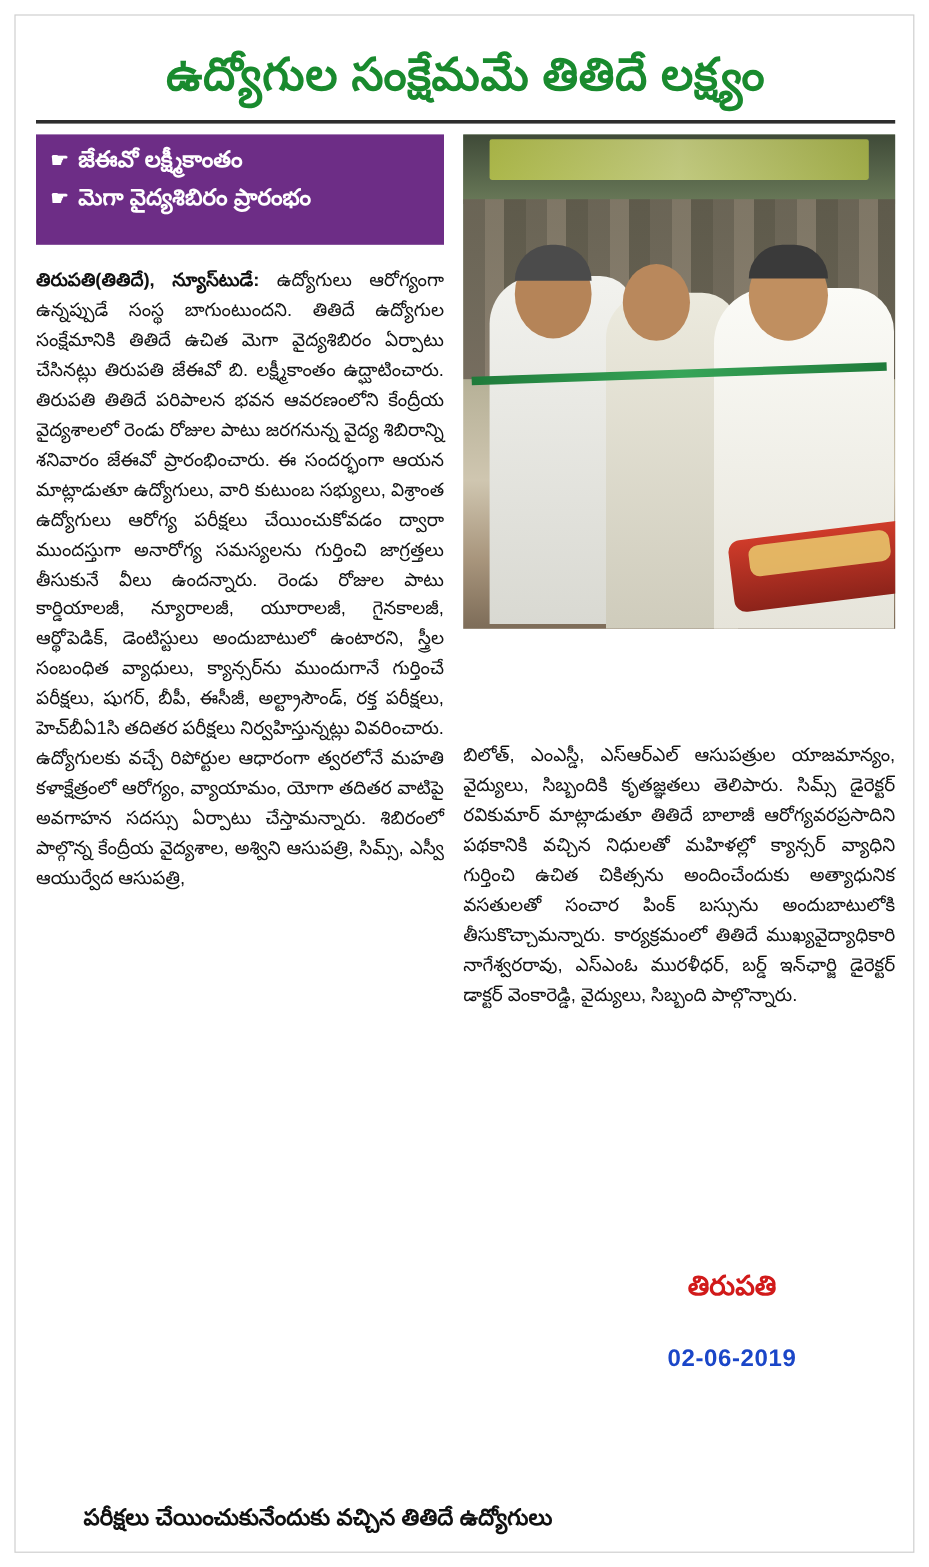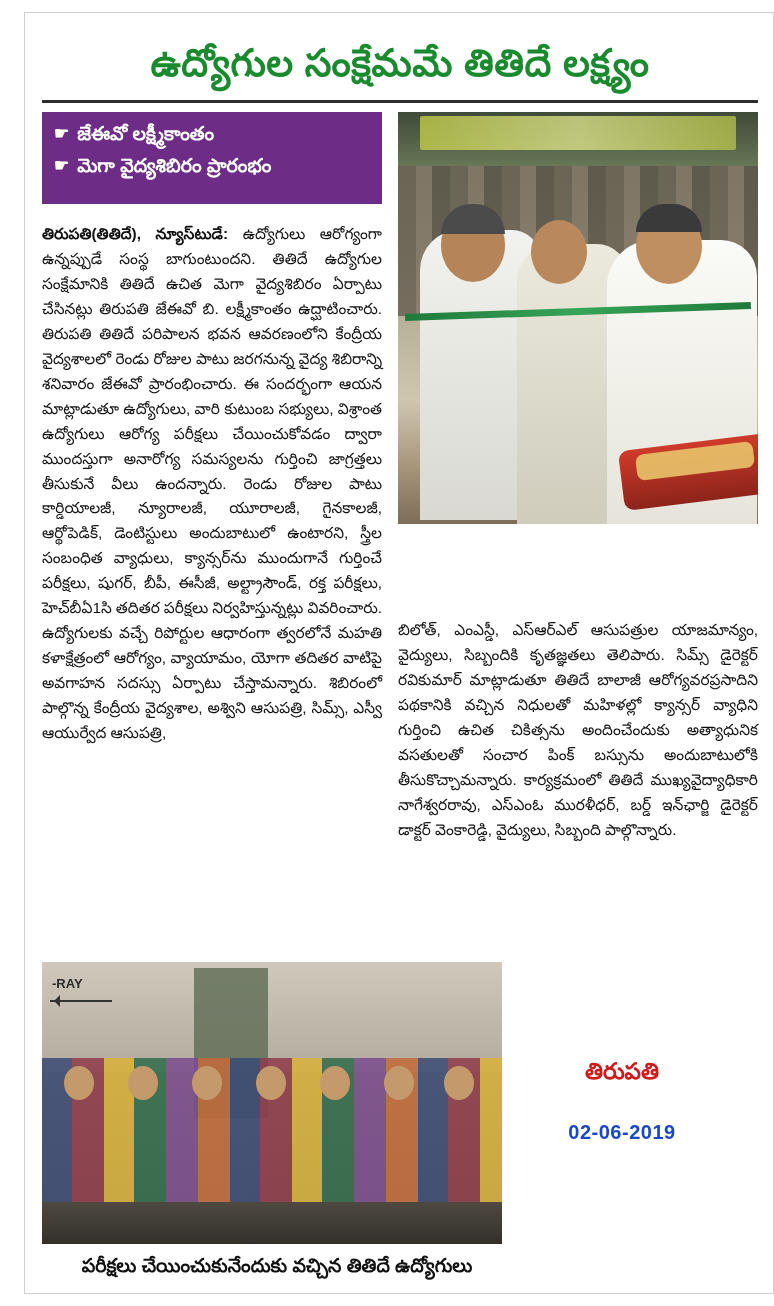--- a/index.html
+++ b/index.html
@@ -5,21 +5,21 @@
   html,body{margin:0;padding:0;}
   body{
     width:774px;height:1306px;
     background:#ffffff;
     font-family:"Liberation Sans", sans-serif;
     color:#111;
     position:relative;
     overflow:hidden;
   }
   .page{
-    position:absolute;left:12px;top:0;width:686px;height:1306px;
+    position:absolute;left:0;top:0;width:686px;height:1306px;
     background:#fff;
     padding-left:38px;
   }
   
   .headline{
     position:absolute;left:30px;top:30px;width:716px;height:68px;
     display:flex;align-items:center;justify-content:center;
     color:#198a2e;
     font-weight:bold;
     font-size:38px;
@@ -245,34 +245,19 @@
     <div class="tray-inner"></div>
   </div>
 
 
   <div class="col col-left">
     <span class="lead">తిరుపతి(తితిదే), న్యూస్‌టుడే:</span><span> ఉద్యోగులు ఆరోగ్యంగా ఉన్నప్పుడే సంస్థ బాగుంటుందని. తితిదే ఉద్యోగుల సంక్షేమానికి తితిదే ఉచిత మెగా వైద్యశిబిరం ఏర్పాటు చేసినట్లు తిరుపతి జేఈవో బి. లక్ష్మీకాంతం ఉద్ఘాటించారు. తిరుపతి తితిదే పరిపాలన భవన ఆవరణంలోని కేంద్రీయ వైద్యశాలలో రెండు రోజుల పాటు జరగనున్న వైద్య శిబిరాన్ని శనివారం జేఈవో ప్రారంభించారు. ఈ సందర్భంగా ఆయన మాట్లాడుతూ ఉద్యోగులు, వారి కుటుంబ సభ్యులు, విశ్రాంత ఉద్యోగులు ఆరోగ్య పరీక్షలు చేయించుకోవడం ద్వారా ముందస్తుగా అనారోగ్య సమస్యలను గుర్తించి జాగ్రత్తలు తీసుకునే వీలు ఉందన్నారు. రెండు రోజుల పాటు కార్డియాలజీ, న్యూరాలజీ, యూరాలజీ, గైనకాలజీ, ఆర్థోపెడిక్, డెంటిస్టులు అందుబాటులో ఉంటారని, స్త్రీల సంబంధిత వ్యాధులు, క్యాన్సర్‌ను ముందుగానే గుర్తించే పరీక్షలు, షుగర్, బీపీ, ఈసీజీ, అల్ట్రాసౌండ్, రక్త పరీక్షలు, హెచ్‌బీఏ1సి తదితర పరీక్షలు నిర్వహిస్తున్నట్లు వివరించారు. ఉద్యోగులకు వచ్చే రిపోర్టుల ఆధారంగా త్వరలోనే మహతి కళాక్షేత్రంలో ఆరోగ్యం, వ్యాయామం, యోగా తదితర వాటిపై అవగాహన సదస్సు ఏర్పాటు చేస్తామన్నారు. శిబిరంలో పాల్గొన్న కేంద్రీయ వైద్యశాల, అశ్విని ఆసుపత్రి, సిమ్స్, ఎస్వీ ఆయుర్వేద ఆసుపత్రి,</span>
   </div>
 
   <div class="col col-right">బిలోత్, ఎంఎస్డీ, ఎస్ఆర్ఎల్ ఆసుపత్రుల యాజమాన్యం, వైద్యులు, సిబ్బందికి కృతజ్ఞతలు తెలిపారు. సిమ్స్ డైరెక్టర్ రవికుమార్ మాట్లాడుతూ తితిదే బాలాజీ ఆరోగ్యవరప్రసాదిని పథకానికి వచ్చిన నిధులతో మహిళల్లో క్యాన్సర్ వ్యాధిని గుర్తించి ఉచిత చికిత్సను అందించేందుకు అత్యాధునిక వసతులతో సంచార పింక్ బస్సును అందుబాటులోకి తీసుకొచ్చామన్నారు. కార్యక్రమంలో తితిదే ముఖ్యవైద్యాధికారి నాగేశ్వరరావు, ఎస్ఎంఓ మురళీధర్, బర్డ్ ఇన్‌ఛార్జి డైరెక్టర్ డాక్టర్ వెంకారెడ్డి, వైద్యులు, సిబ్బంది పాల్గొన్నారు.</div>
 
-  <div class="photo-bottom">
-    <div class="wall"></div>
-    <div class="door"></div>
-    <div class="xray-label">-RAY</div>
-    <div class="arrow"></div>
-    <div class="row-people"></div>
-    <div class="head" style="left:22px;"></div>
-    <div class="head" style="left:86px;"></div>
-    <div class="head" style="left:150px;"></div>
-    <div class="head" style="left:214px;"></div>
-    <div class="head" style="left:278px;"></div>
-    <div class="head" style="left:342px;"></div>
-    <div class="head" style="left:402px;"></div>
-    <div class="chairs"></div>
-  </div>
 
   <div class="caption caption-bottom">పరీక్షలు చేయించుకునేందుకు వచ్చిన తితిదే ఉద్యోగులు</div>
 
   <div class="edition">తిరుపతి</div>
   <div class="date">02-06-2019</div>
 
 </div>
 
 </body></html>

